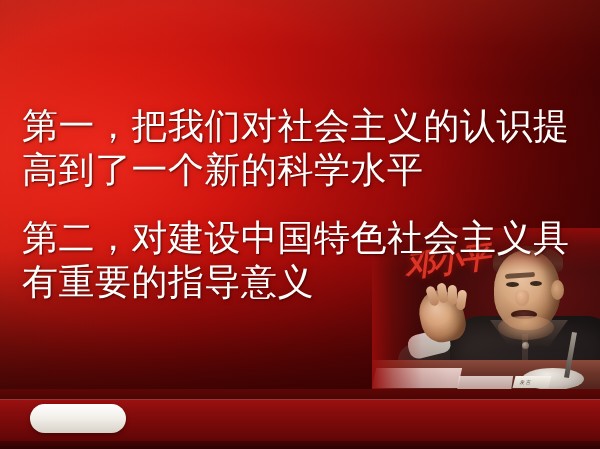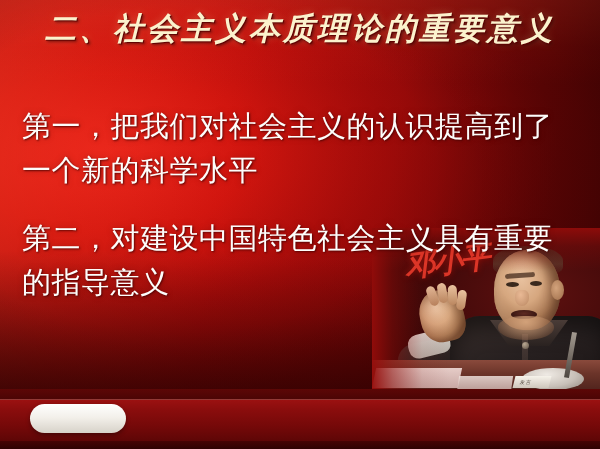--- a/index.html
+++ b/index.html
@@ -79,21 +79,21 @@
       0 0 9px rgba(255,230,160,0.28);
     white-space: nowrap;
   }
 
   
   .body-block {
     position: absolute;
     left: 22px;
     width: 548px;
     color: #fdfdfb;
-    font-size: 29px;
+    font-size: 36px;
     line-height: 44px;
     letter-spacing: 0.5px;
     text-shadow:
       1px 1px 2px rgba(60,0,0,0.75),
       0 0 6px rgba(80,0,0,0.35);
   }
   #para-1 { top: 104px; }
   #para-2 { top: 216px; }
 
   
@@ -420,21 +420,20 @@
     <div class="ph-paper-b"></div>
     <div class="ph-mic-base"></div>
     <div class="ph-mic-stem"></div>
     <div class="ph-mic-card"></div>
     <div class="ph-mic-card-txt">发言</div>
     <div class="photo-feather"></div>
   </div>
 
   <div class="signature">邓小平</div>
 
-  <div class="title">二、社会主义本质理论的重要意义</div>
 
   <div id="para-1" class="body-block">第一，把我们对社会主义的认识提高到了一个新的科学水平</div>
   <div id="para-2" class="body-block">第二，对建设中国特色社会主义具有重要的指导意义</div>
 
   <div class="footer-upper"></div>
   <div class="footer-bar"></div>
   <div class="footer-pill"></div>
   <div class="footer-lower"></div>
 
 </div>

